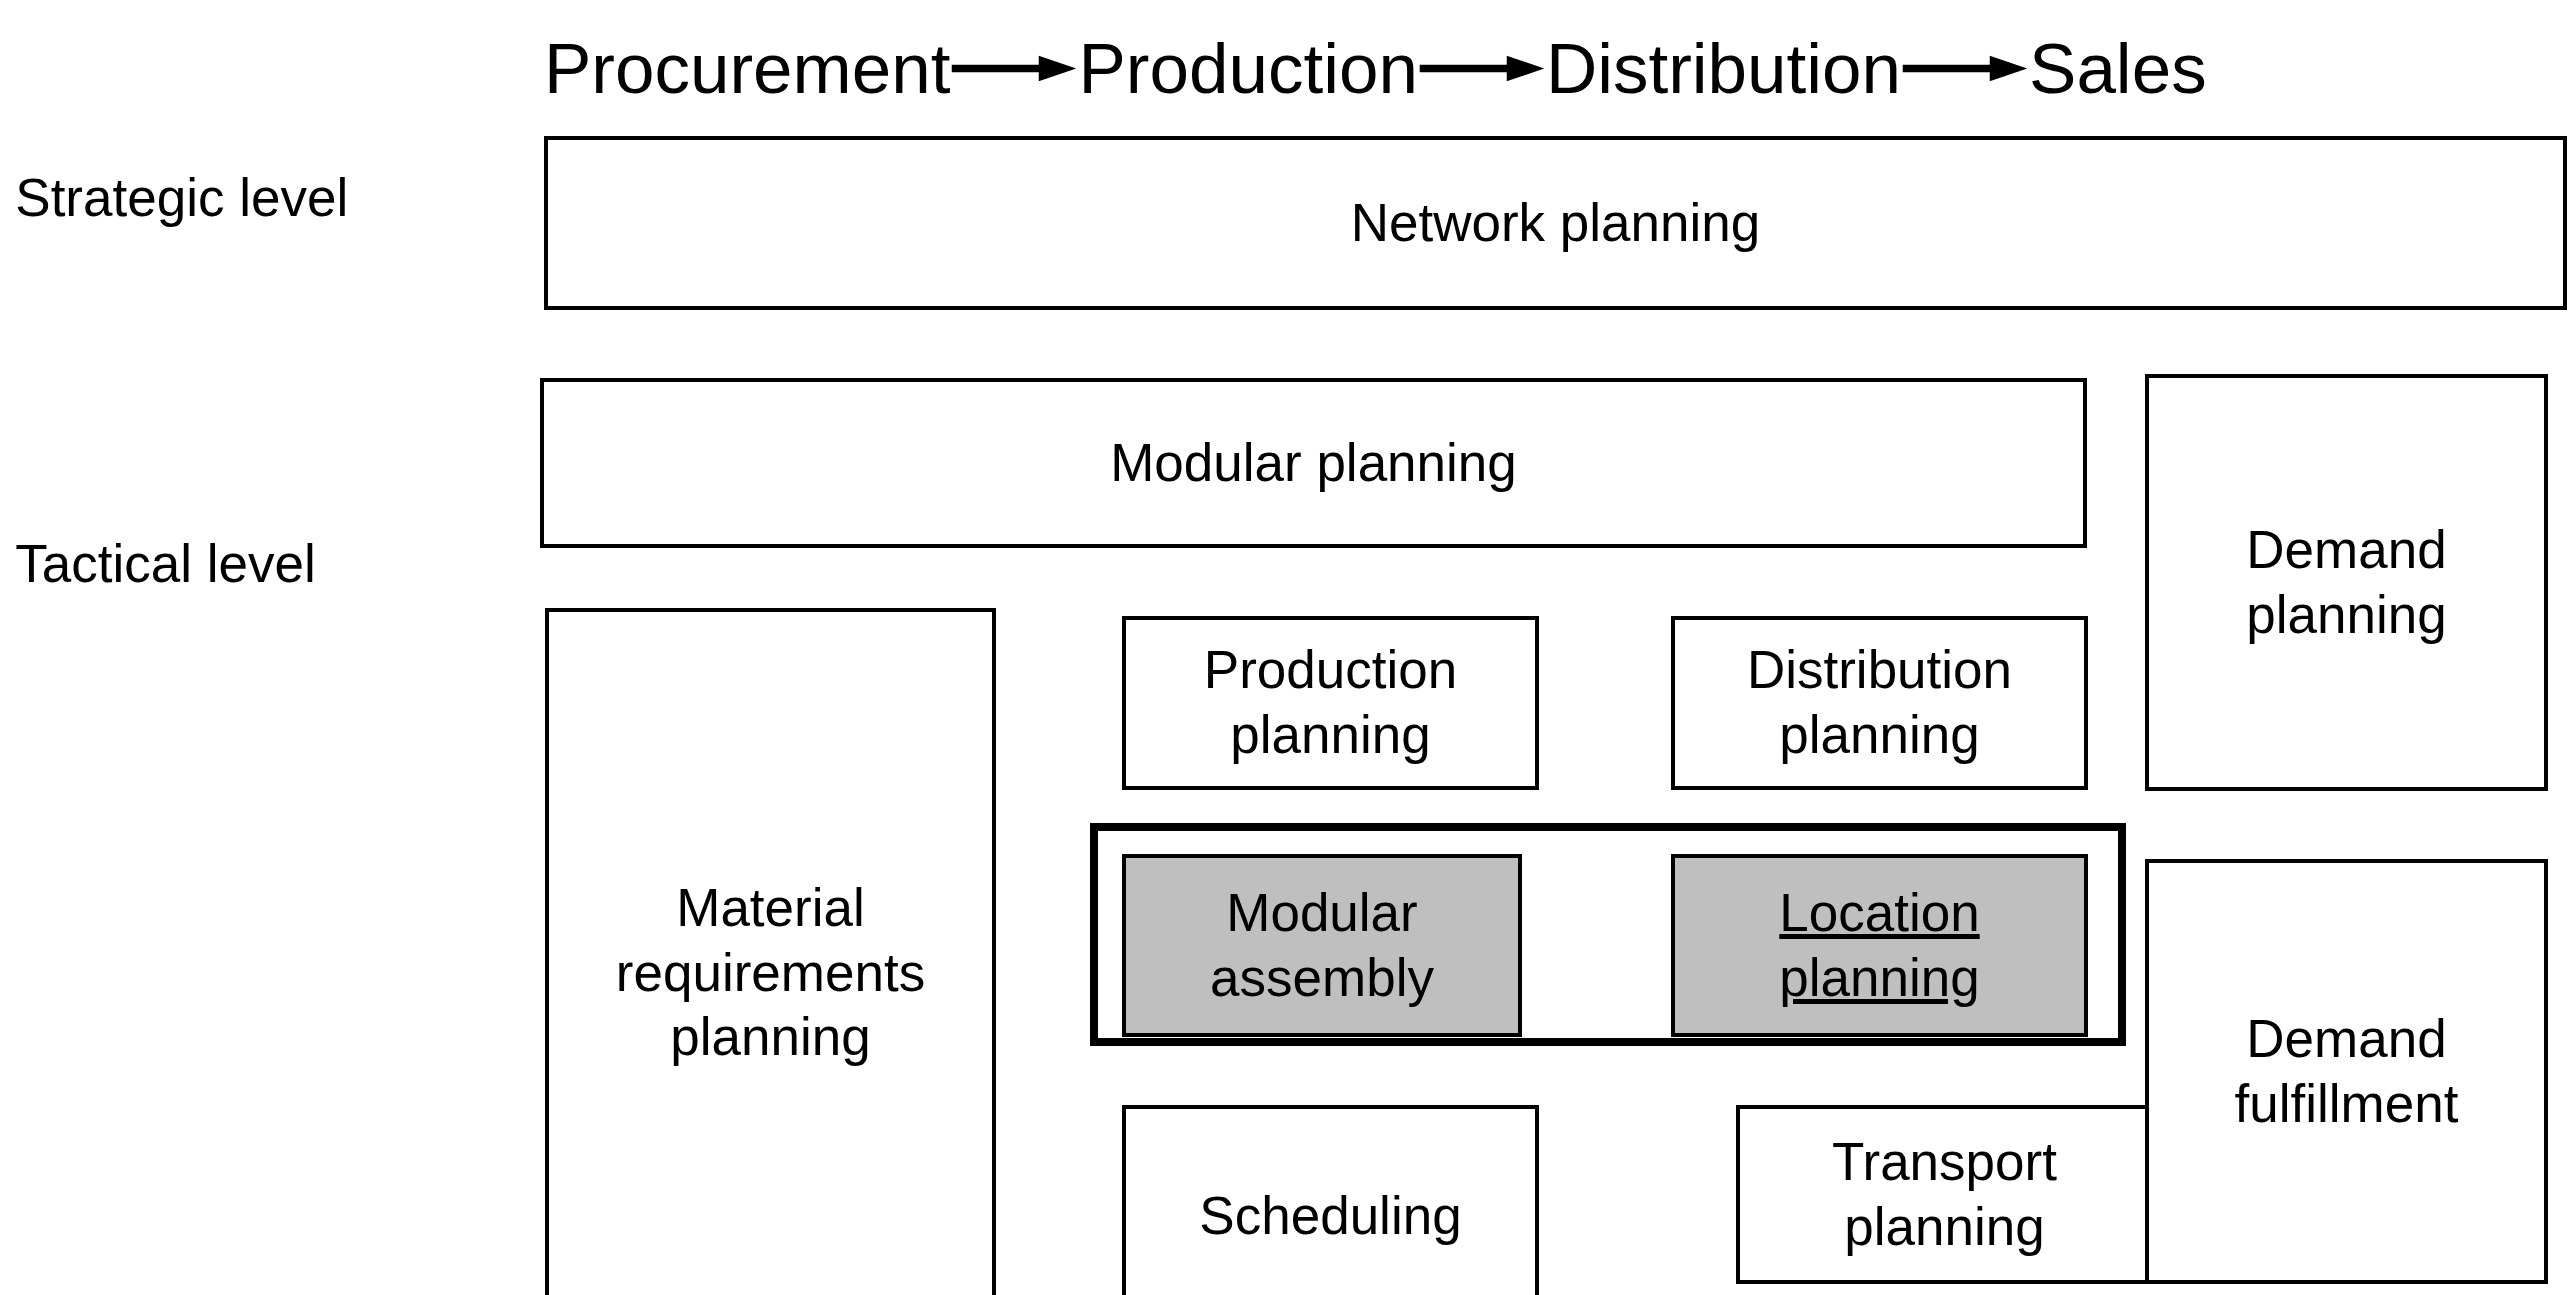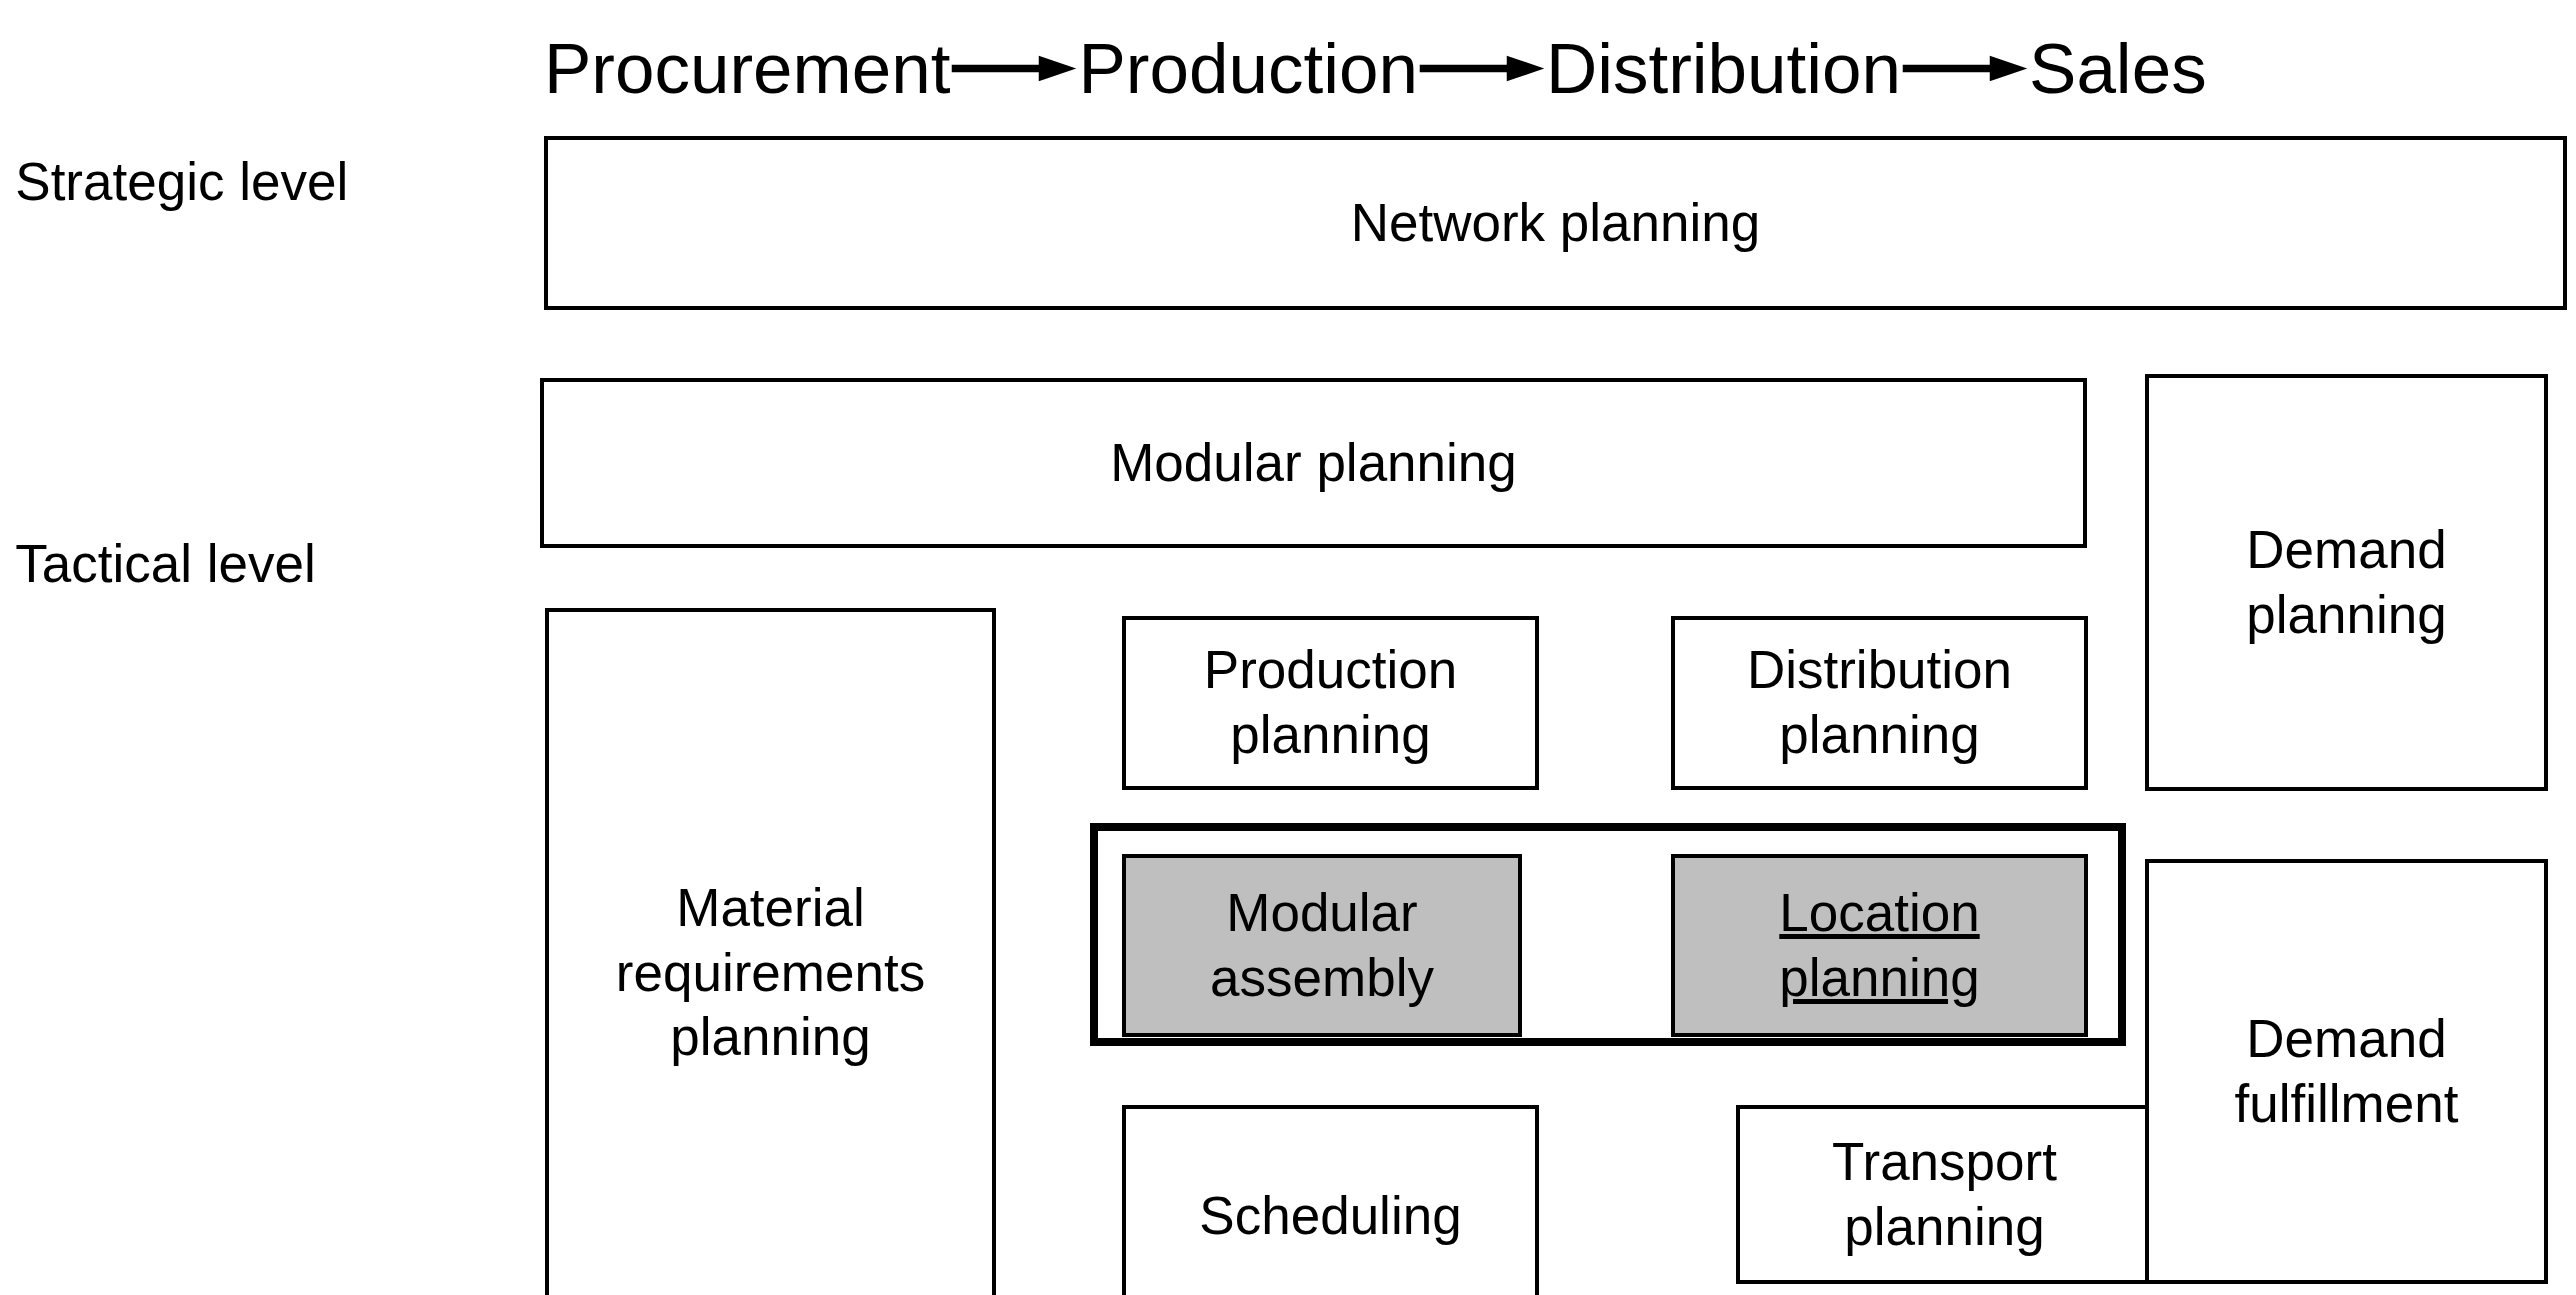--- a/index.html
+++ b/index.html
@@ -46,21 +46,21 @@
   }
   .flow-arrow svg { display: block; }
 
   
   .level-label {
     position: absolute;
     font-size: 53px;
     line-height: 1.05;
     white-space: nowrap;
   }
-  #level-strategic  { left: 15.3px;  top: 154px; text-align: right; }
+  #level-strategic  { left: 15.3px;  top: 170px; text-align: right; }
   #level-tactical   { left: 15.3px;  top: 536px; }
   #level-operational{ left: 15.3px;  top: 1177px; }
 
   
   .box {
     position: absolute;
     box-sizing: border-box;
     border: 4.3px solid #000000;
     background: #ffffff;
     display: flex;

